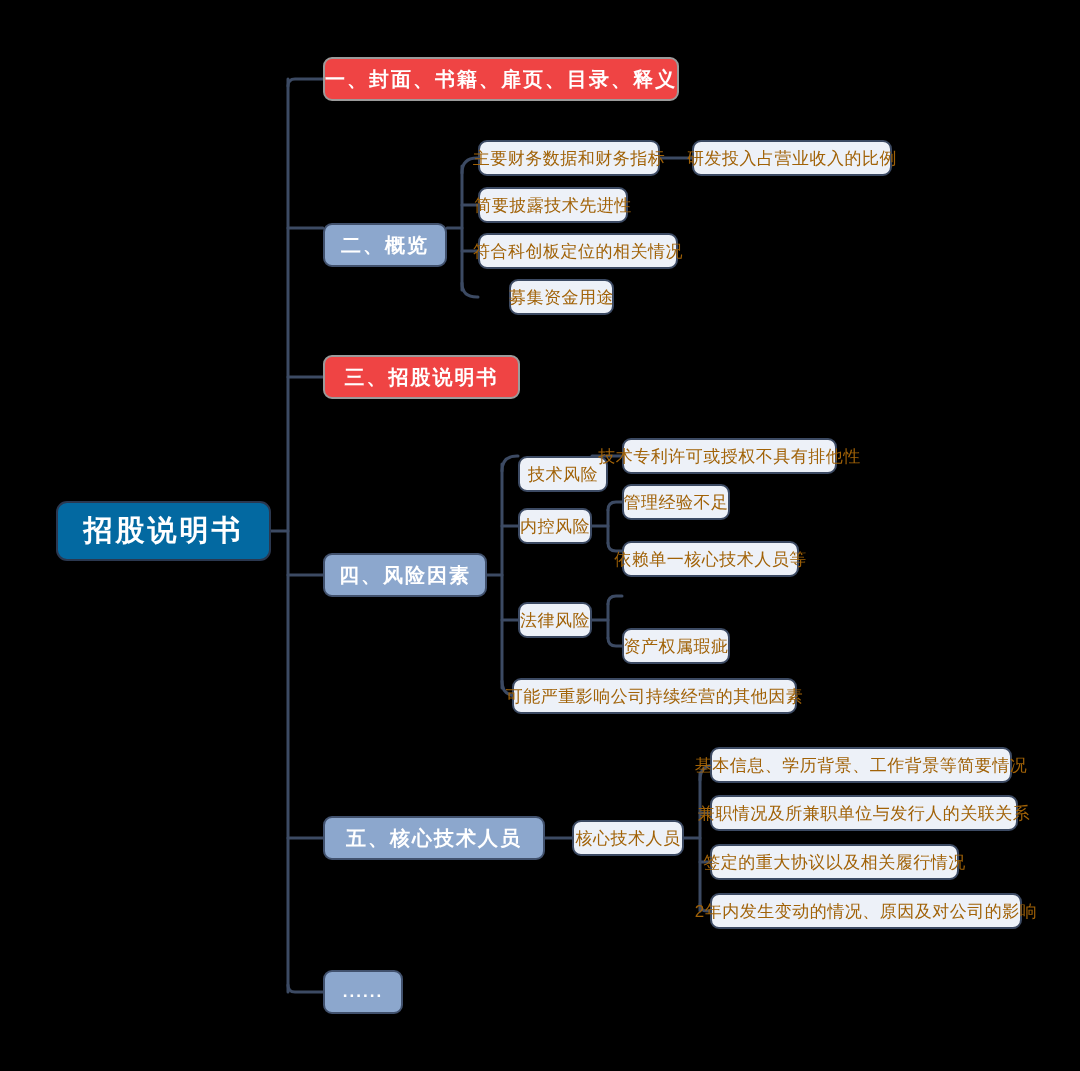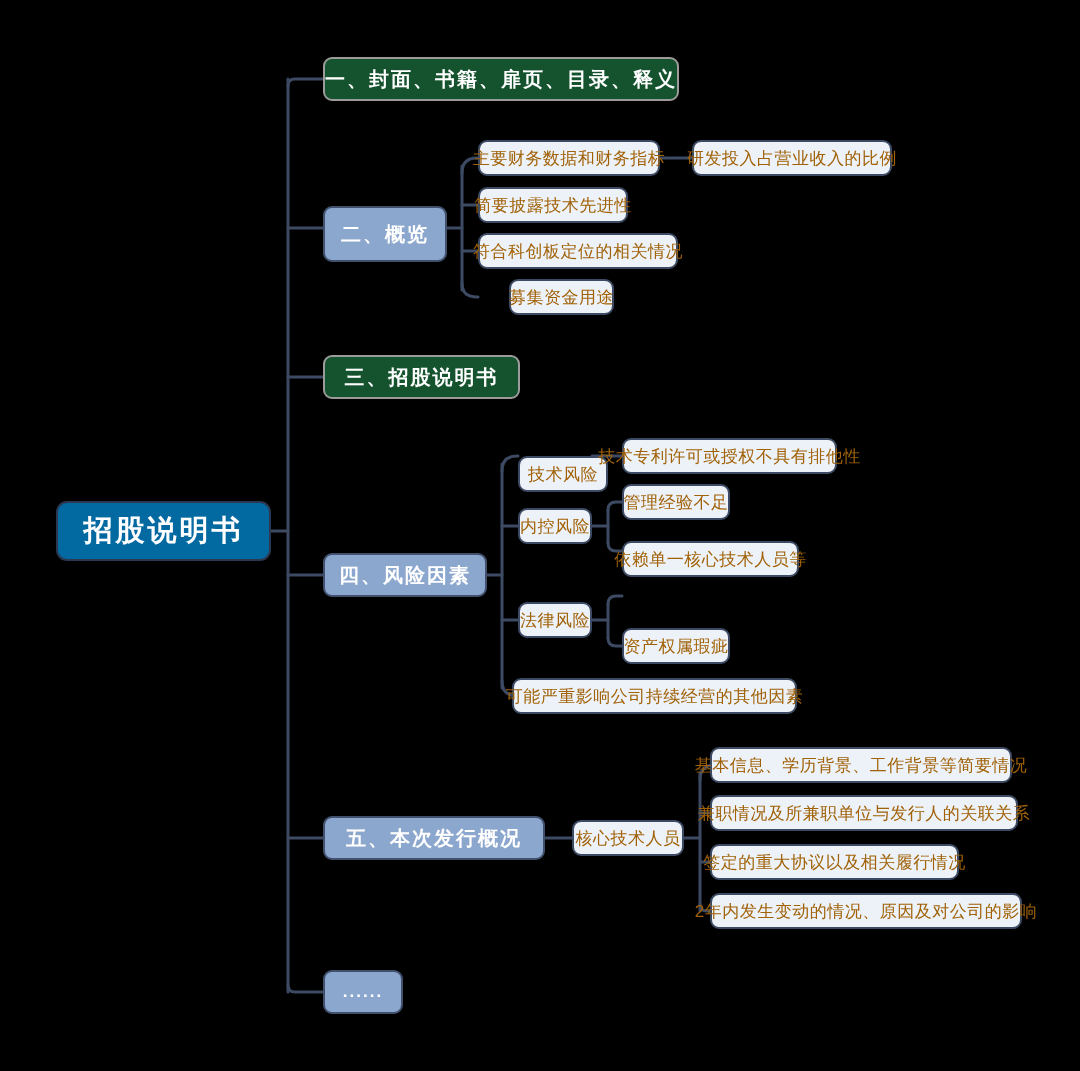--- a/index.html
+++ b/index.html
@@ -41,21 +41,21 @@
   .node-root {
     background: #0369a1;
     border: 2px solid #2b3850;
     border-radius: 11px;
     color: #ffffff;
     font-weight: bold;
     font-size: 29px;
     letter-spacing: 3px;
   }
   .node-gray {
-    background: #14532d;
+    background: #ef4444;
     border-color: #9b9b9b;
     color: #ffffff;
     font-weight: bold;
     font-size: 20px;
     letter-spacing: 2px;
   }
   .node-blue {
     background: #8ca7cd;
     border-color: #41516d;
     color: #ffffff;
@@ -142,21 +142,21 @@
   </svg>
 
   <div class="node node-root" style="left:56px; top:501px; width:215px; height:60px;">
     <span>招股说明书</span>
   </div>
 
   <div class="node node-gray" style="left:323px; top:57px; width:356px; height:44px;">
     <span>一、封面、书籍、扉页、目录、释义</span>
   </div>
 
-  <div class="node node-blue" style="left:323px; top:206px; width:124px; height:56px;">
+  <div class="node node-blue" style="left:323px; top:223px; width:124px; height:44px;">
     <span>二、概览</span>
   </div>
 
   <div class="node node-leaf" style="left:478px; top:140px; width:182px; height:36px;">
     <span>主要财务数据和财务指标</span>
   </div>
 
   <div class="node node-leaf" style="left:692px; top:140px; width:200px; height:36px;">
     <span>研发投入占营业收入的比例</span>
   </div>
@@ -208,21 +208,21 @@
 
   <div class="node node-leaf" style="left:622px; top:628px; width:108px; height:36px;">
     <span>资产权属瑕疵</span>
   </div>
 
   <div class="node node-leaf" style="left:512px; top:678px; width:285px; height:36px;">
     <span>可能严重影响公司持续经营的其他因素</span>
   </div>
 
   <div class="node node-blue" style="left:323px; top:816px; width:222px; height:44px;">
-    <span>五、本次发行概况</span>
+    <span>五、核心技术人员</span>
   </div>
 
   <div class="node node-leaf" style="left:572px; top:820px; width:112px; height:36px;">
     <span>核心技术人员</span>
   </div>
 
   <div class="node node-leaf" style="left:710px; top:747px; width:302px; height:36px;">
     <span>基本信息、学历背景、工作背景等简要情况</span>
   </div>
 

